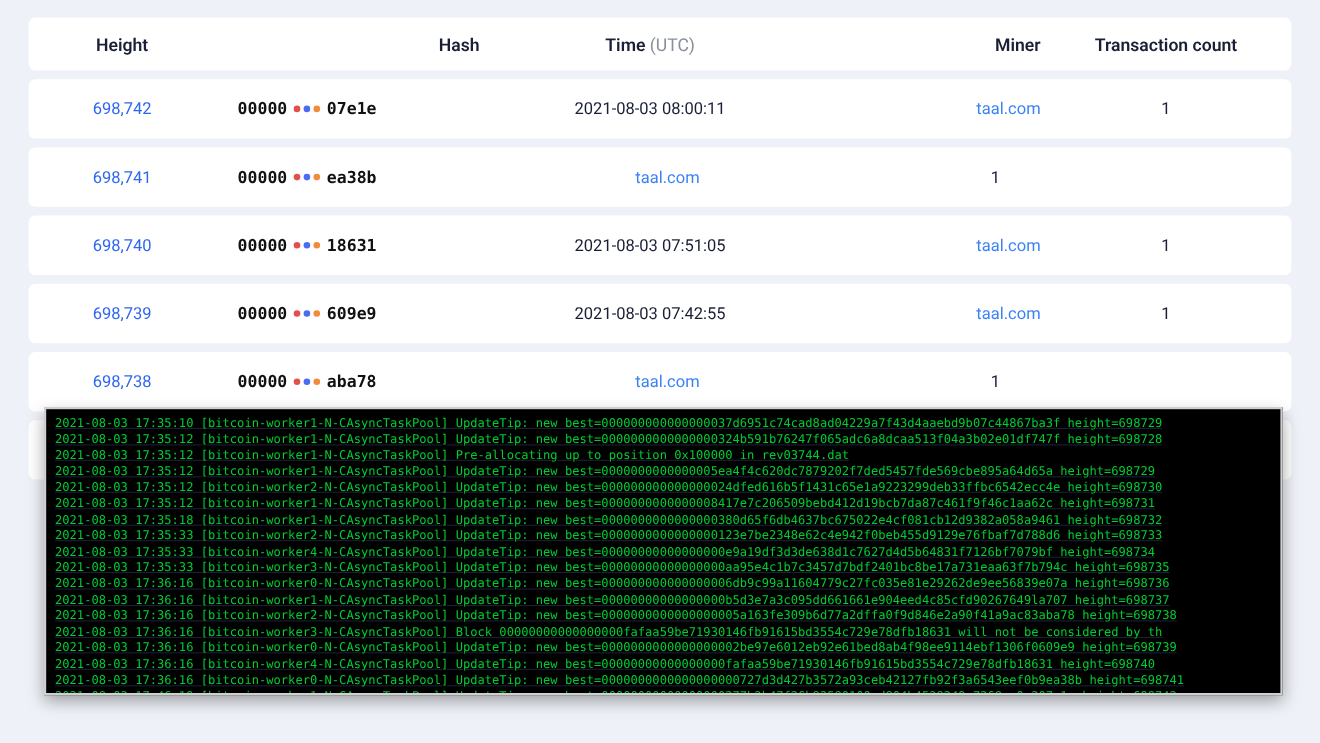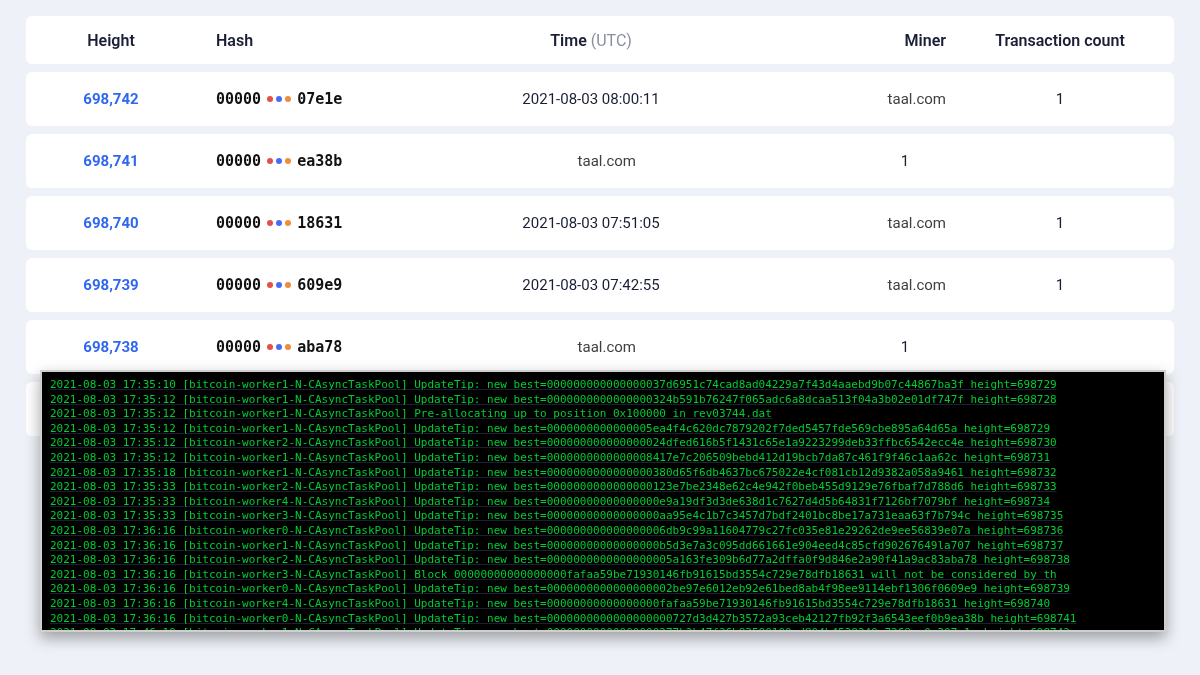--- a/index.html
+++ b/index.html
@@ -29,27 +29,27 @@
   .data-row {
     display: flex;
     align-items: center;
     background: #fff;
     border-radius: 6px;
     height: 54px;
     margin-bottom: 8px;
     font-size: 15px;
   }
   .col-height { width: 170px; text-align: center; }
-  .col-hash   { width: 240px; text-align: left; padding-left: 20px;}
+  .col-hash   { width: 240px; text-align: right; padding-left: 20px;}
   .col-time   { width: 310px; text-align: center; }
   .col-miner  { width: 200px; text-align: right; }
   .col-txc    { flex: 1; text-align: center; }
   .utc { color: #8a8f9c; font-weight: 400; }
-  .link { color: #3067f0; font-weight: 700; cursor: pointer; }
-  .miner-link { color: #404040; cursor: pointer; }
+  .link { color: #3067f0; font-weight: 400; cursor: pointer; }
+  .miner-link { color: #3b82f6; cursor: pointer; }
   .hash-cell {
     font-family: ui-monospace, "SF Mono", Menlo, Consolas, monospace;
     font-weight: 700;
     font-size: 15px;
     display: flex;
     align-items: center;
     gap: 2px;
     color: #111;
   }
   .dots {

